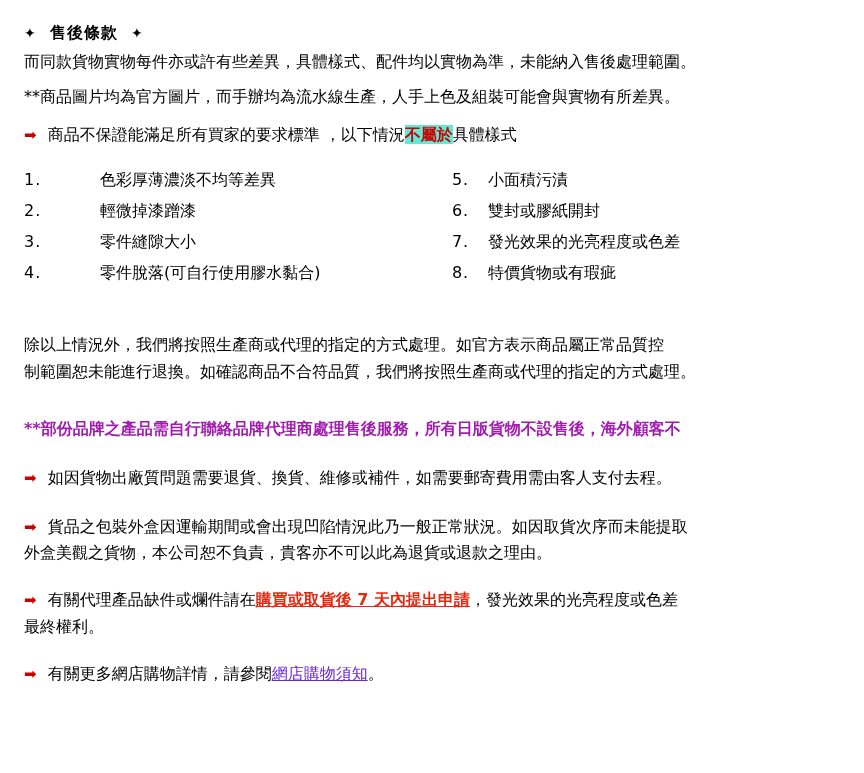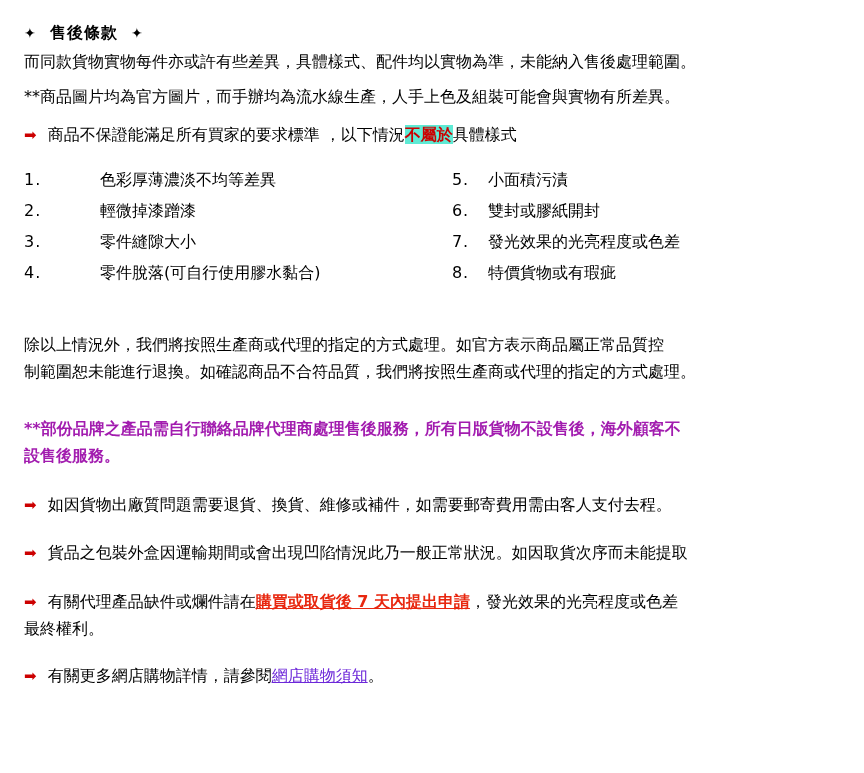--- a/index.html
+++ b/index.html
@@ -162,35 +162,35 @@
 
   <div class="spacer-lg"></div>
   <div class="spacer-sm"></div>
 
   <p class="para">除以上情況外，我們將按照生產商或代理的指定的方式處理。如官方表示商品屬正常品質控</p>
   <p class="para block">制範圍恕未能進行退換。如確認商品不合符品質，我們將按照生產商或代理的指定的方式處理。</p>
 
   <div class="spacer-md"></div>
 
   <p class="para red-bold">**部份品牌之產品需自行聯絡品牌代理商處理售後服務，所有日版貨物不設售後，海外顧客不</p>
-  <p class="para red-bold">設售後服務。</p>
 
   <div class="spacer-md"></div>
 
   <p class="para">
     <span class="arrow red-arrow">➡</span>
     <span>如因貨物出廠質問題需要退貨、換貨、維修或補件，如需要郵寄費用需由客人支付去程。</span>
   </p>
 
   <div class="spacer-md"></div>
 
   <p class="para">
     <span class="arrow red-arrow">➡</span>
     <span>貨品之包裝外盒因運輸期間或會出現凹陷情況此乃一般正常狀況。如因取貨次序而未能提取</span>
   </p>
+  <p class="para indent-line">外盒美觀之貨物，本公司恕不負責，貴客亦不可以此為退貨或退款之理由。</p>
 
   <div class="spacer-md"></div>
 
   <p class="para">
     <span class="arrow red-arrow">➡</span>
     <span>有關代理產品缺件或爛件請在</span><span class="red-underline">購買或取貨後 7 天內提出申請</span><span>，發光效果的光亮程度或色差</span>
   </p>
   <p class="para indent-line">最終權利。</p>
 
   <div class="spacer-md"></div>

